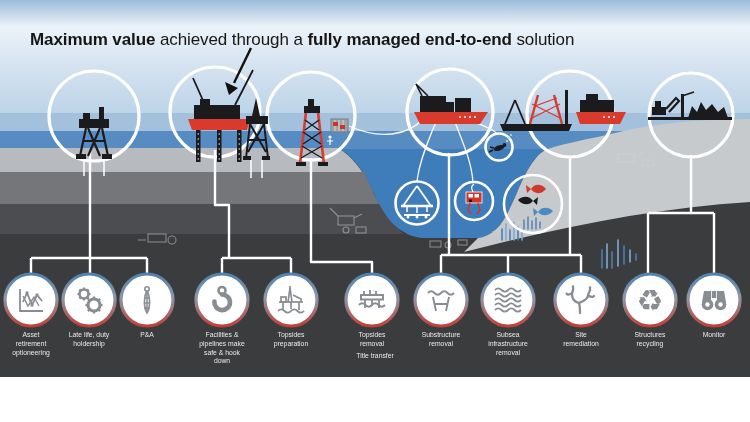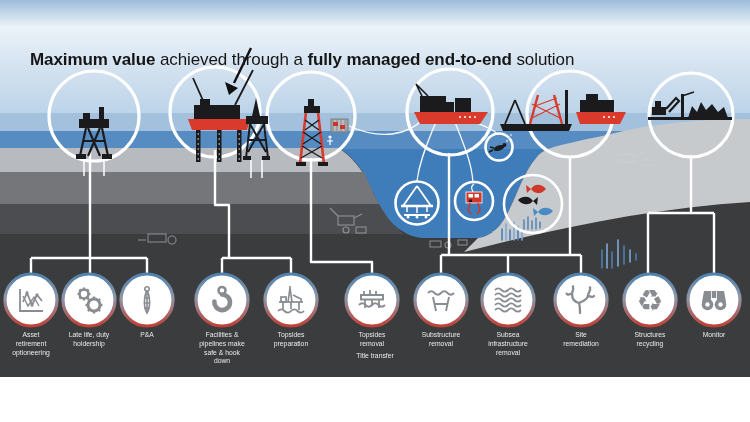--- a/index.html
+++ b/index.html
@@ -1,20 +1,20 @@
 <!DOCTYPE html>
 <html><head>
 <meta charset="utf-8">
 <style>
   html,body{margin:0;padding:0;background:#ffffff;}
   .slide{position:relative;width:750px;height:422px;overflow:hidden;
          font-family:"Liberation Sans",sans-serif;background:#ffffff;}
   .slide svg{position:absolute;left:0;top:0;}
   .title{position:absolute;left:30px;top:30px;font-size:17px;color:#161616;
-         letter-spacing:-0.1px;white-space:nowrap;margin-top:20px;}
+         letter-spacing:-0.1px;white-space:nowrap;}
   .title b{font-weight:bold;}
   .stage-label{position:absolute;top:331px;width:64px;margin-left:-32px;text-align:center;
          font-size:6.8px;line-height:1.3;color:#e9eaec;white-space:pre-line;}
   .sub-label{position:absolute;top:352px;width:80px;margin-left:-40px;text-align:center;
          font-size:6.8px;color:#e9eaec;}
   .footer{position:absolute;left:0;top:377px;width:750px;height:45px;background:#ffffff;}
 </style>
 </head>
 <body>
 

